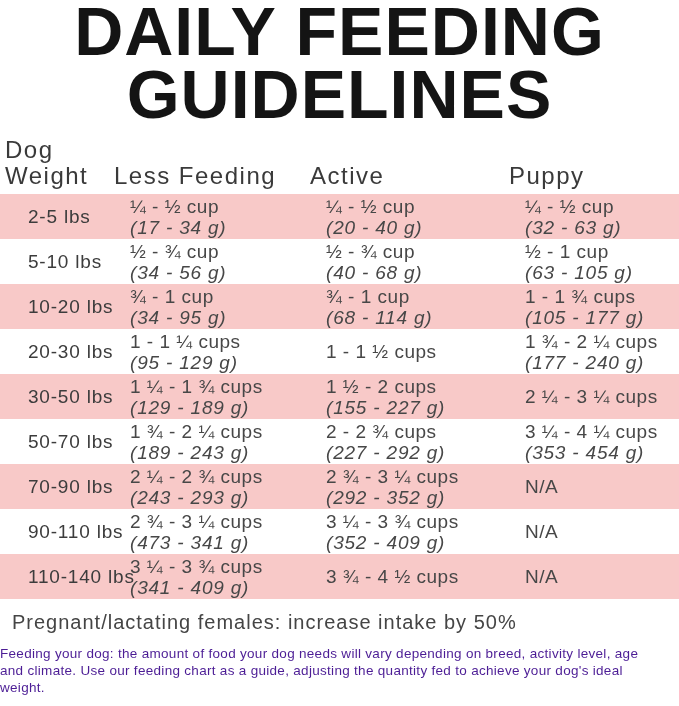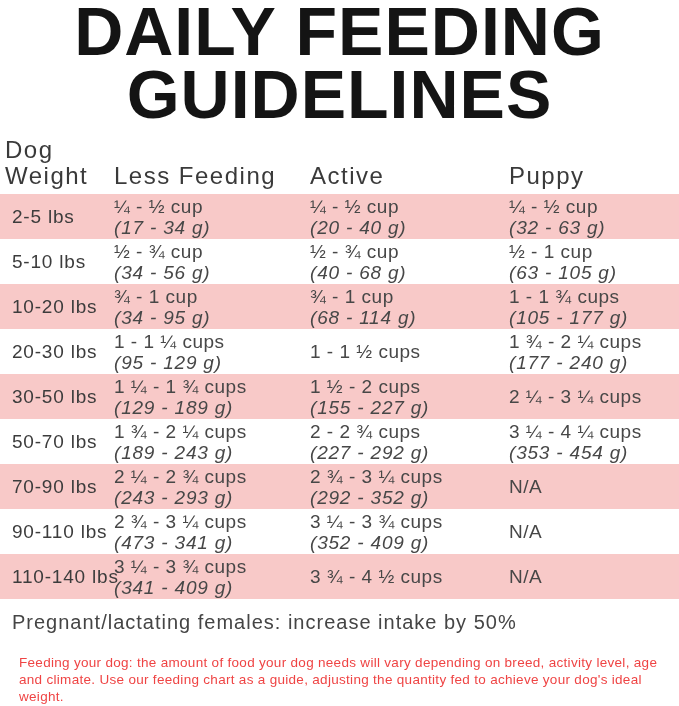--- a/index.html
+++ b/index.html
@@ -31,34 +31,35 @@
   .th{
     font-size:24px;letter-spacing:1.5px;color:#3a3a3a;line-height:26px;
     white-space:nowrap;
   }
   .th-weight{padding-left:5px;}
   .row{height:45px;align-items:stretch;}
   .row.pink{background:var(--pink);}
   .cell{
     display:flex;flex-direction:column;justify-content:center;
     white-space:nowrap;
+    margin-left:16px;
   }
   .cell.weight{
     padding-left:12px;font-size:19px;letter-spacing:0.8px;color:#3c3c3c;
   }
   .cups{font-size:19px;line-height:21px;letter-spacing:0.5px;color:var(--cell);}
   .grams{font-style:italic;font-size:19px;line-height:21px;letter-spacing:0.8px;color:var(--cell);}
   
   .pregnant{
     margin-top:11px;padding-left:12px;font-size:20px;letter-spacing:1px;
     color:#454545;line-height:25px;
   }
   .note{
-    margin-top:19px;padding-left:19px;max-width:664px;
-    font-size:13.5px;line-height:17px;letter-spacing:0.3px;color:#ef4444;
+    margin-top:10px;padding-left:0;max-width:664px;
+    font-size:13.5px;line-height:17px;letter-spacing:0.3px;color:#4c1d95;
   }
 </style>
 </head>
 <body>
 
 <div class="title-block">
   <div class="title-line">DAILY FEEDING</div>
   <div class="title-line">GUIDELINES</div>
 </div>
 

